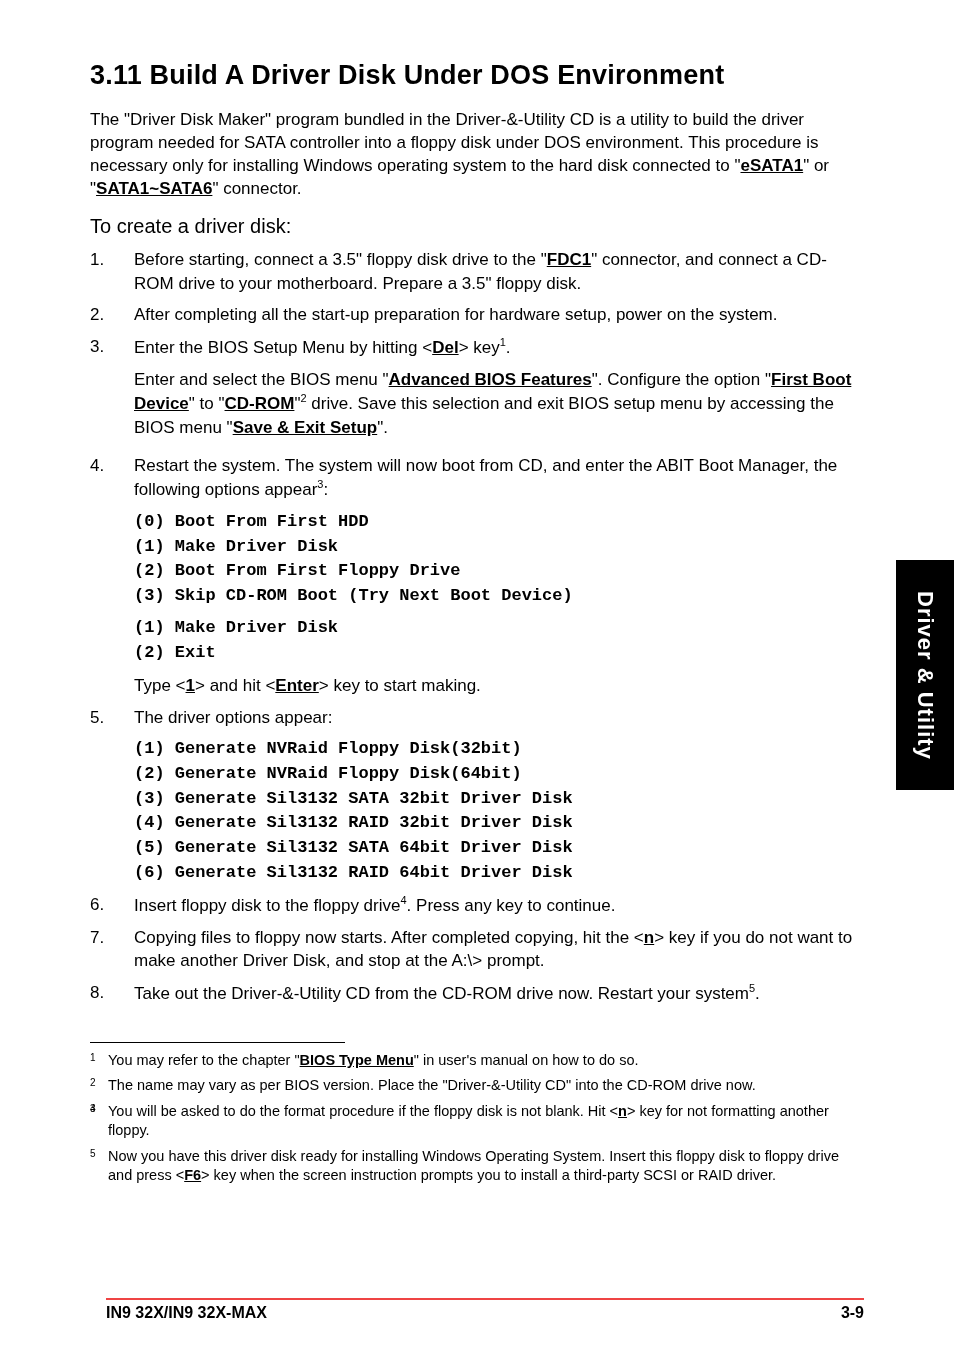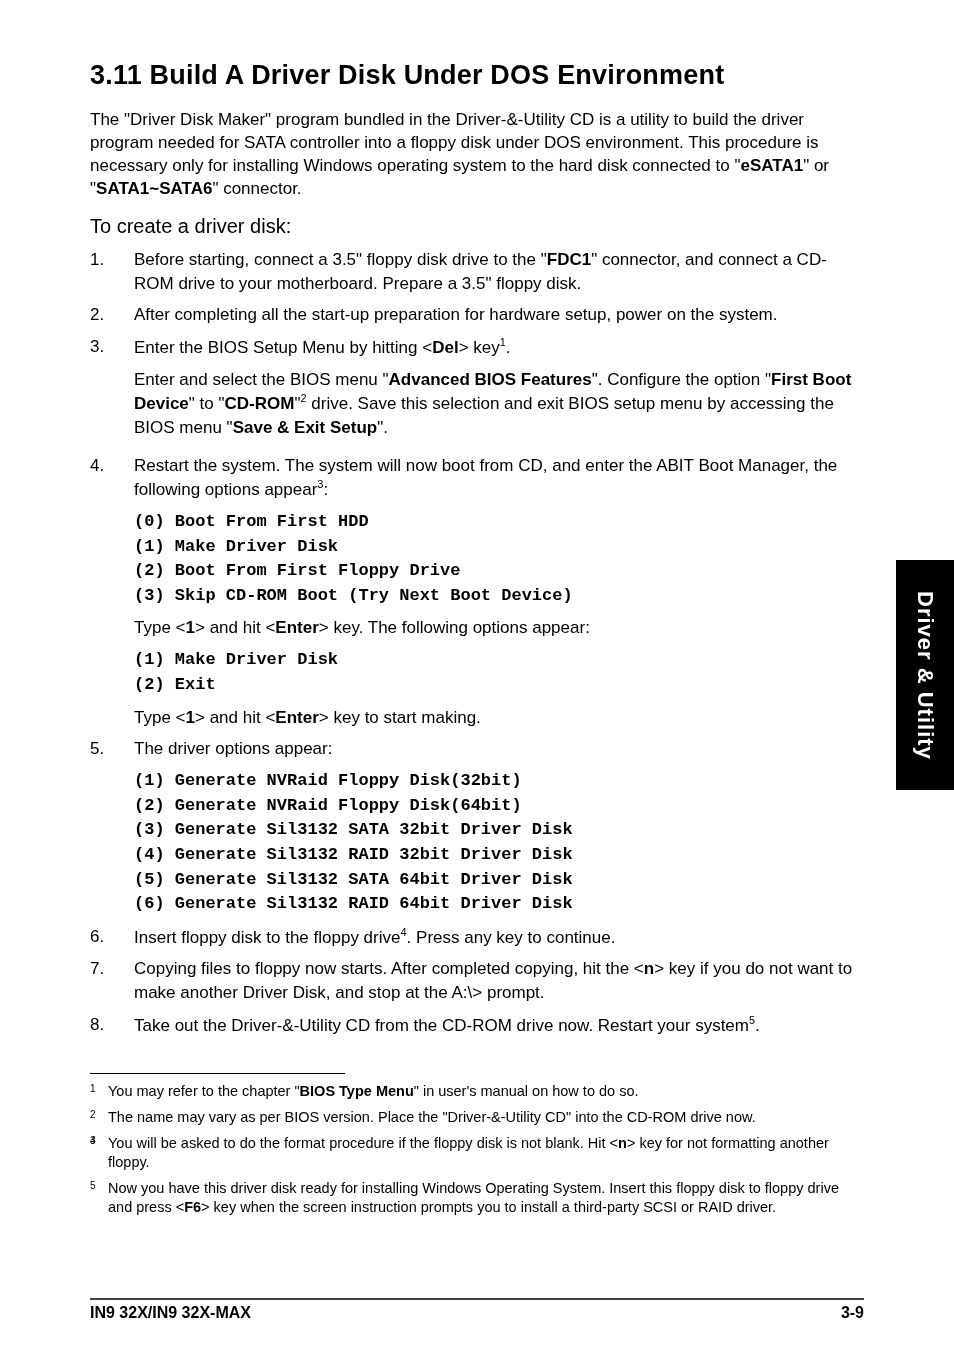--- a/index.html
+++ b/index.html
@@ -63,21 +63,21 @@
     top: 0;
   }
   .stepblock { margin-bottom: 8px; }
   .mono {
     font-family: "Courier New", Courier, monospace;
     font-weight: bold;
     font-size: 17px;
     line-height: 1.45;
     white-space: pre;
   }
-  .bold { font-weight: bold; }
+  .bold { font-weight: bold; text-decoration: underline; }
   .supref { font-size: 11px; vertical-align: super; }
   .footnotes-sep {
     border: none;
     border-top: 1px solid #000;
     width: 255px;
     margin-top: 36px;
     margin-bottom: 8px;
   }
   .footnotes {
     font-size: 14.5px;
@@ -89,23 +89,23 @@
     margin-bottom: 6px;
   }
   .footnotes .fn .num {
     position: absolute;
     left: 0; top: 0;
     font-size: 10px;
   }
   .footer {
     position: absolute;
     bottom: 30px;
-    left: 90px;
+    left: 106px;
     right: 90px;
-    border-top: 2px solid #404040;
+    border-top: 2px solid #ef4444;
     padding-top: 4px;
     font-weight: 900;
     font-size: 16px;
     display: flex;
     justify-content: space-between;
   }
 </style>
 </head>
 <body>
 
@@ -143,23 +143,20 @@
     </li>
 
     <li style="margin-top:14px;">
       <div class="stepblock">
         <span>Restart the system. The system will now boot from CD, and enter the ABIT Boot Manager, the following options appear</span><span class="supref">3</span><span>:</span>
       </div>
       <div class="mono stepblock">(0) Boot From First HDD
 (1) Make Driver Disk
 (2) Boot From First Floppy Drive
 (3) Skip CD-ROM Boot (Try Next Boot Device)</div>
-      <div class="stepblock">
-        <span>Type &lt;</span><span class="bold">1</span><span>&gt; and hit &lt;</span><span class="bold">Enter</span><span>&gt; key. The following options appear:</span>
-      </div>
       <div class="mono stepblock">(1) Make Driver Disk
 (2) Exit</div>
       <div class="stepblock">
         <span>Type &lt;</span><span class="bold">1</span><span>&gt; and hit &lt;</span><span class="bold">Enter</span><span>&gt; key to start making.</span>
       </div>
     </li>
 
     <li>
       <div class="stepblock"><span>The driver options appear:</span></div>
       <div class="mono stepblock">(1) Generate NVRaid Floppy Disk(32bit)

